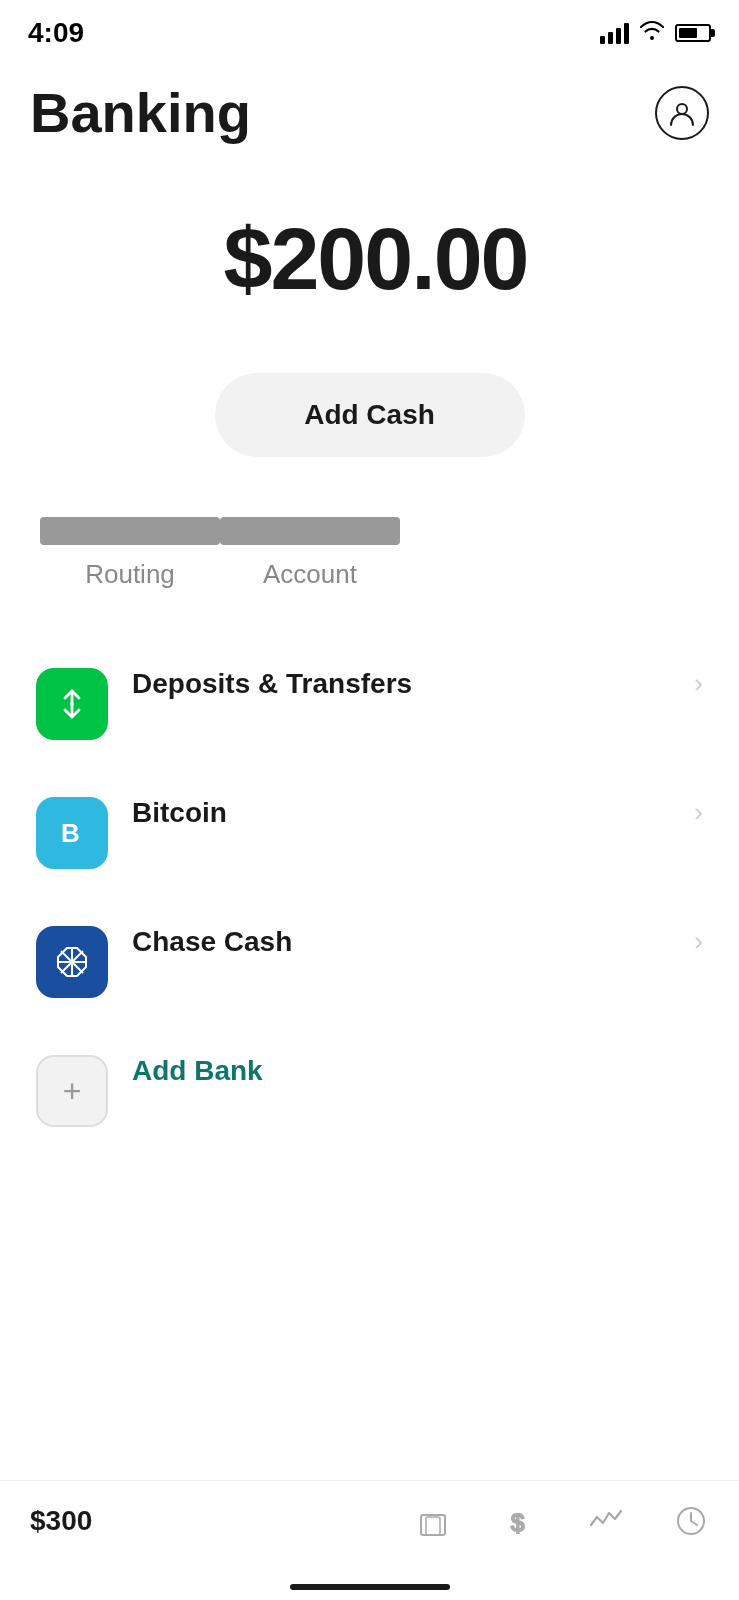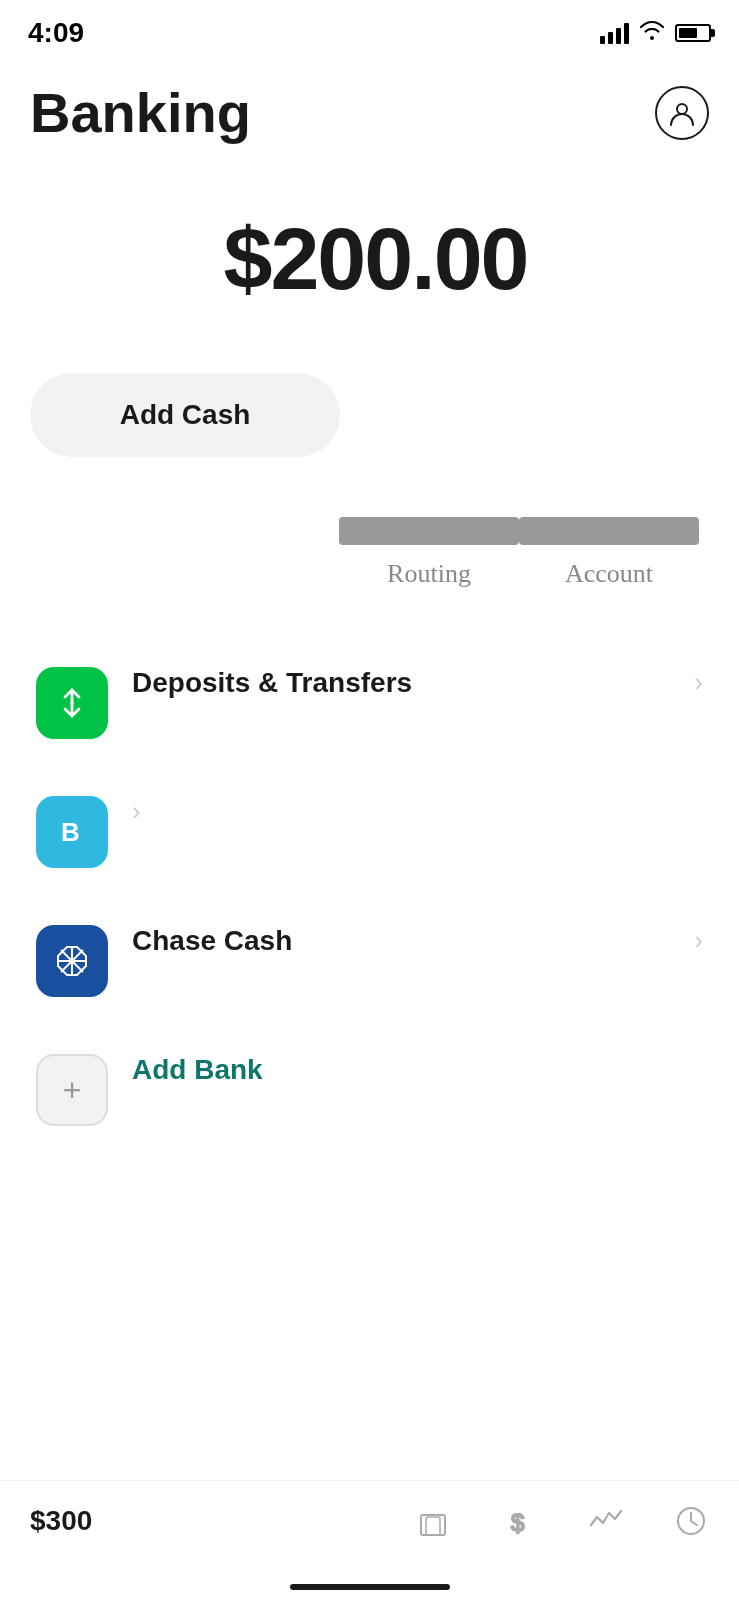--- a/index.html
+++ b/index.html
@@ -116,43 +116,43 @@
     .balance-label {
       font-size: 26px;
       color: #888;
       margin-top: 14px;
       font-weight: 400;
     }
 
     
     .action-buttons {
       display: flex;
+      justify-content: center;
       gap: 20px;
       padding: 30px 30px 50px 30px;
     }
     .action-btn {
       background: #f2f2f2;
       border: none;
       border-radius: 50px;
       padding: 26px 52px;
       font-size: 28px;
       font-weight: 700;
       color: #1a1a1a;
       cursor: pointer;
       flex: 1;
       max-width: 310px;
     }
 
     
     .routing-account {
       display: flex;
-      justify-content: flex-end;
+      justify-content: flex-start;
       padding: 10px 40px 50px 40px;
       align-items: flex-start;
-      font-family: Liberation Serif, serif;
     }
     .ra-item {
       display: flex;
       flex-direction: column;
       align-items: center;
       gap: 14px;
     }
     .ra-bar {
       width: 180px;
       height: 28px;
@@ -335,20 +335,21 @@
     <span class="menu-label">Deposits &amp; Transfers</span>
     <span class="menu-chevron">›</span>
   </div>
 
   <div class="menu-item">
     <div class="menu-icon menu-icon-blue-light">
       <svg viewBox="0 0 38 38" fill="none">
         <text x="8" y="28" font-size="26" font-weight="800" fill="#fff" font-family="Arial">B</text>
       </svg>
     </div>
+    <span class="menu-label">Bitcoin</span>
     <span class="menu-chevron">›</span>
   </div>
 
   <div class="menu-item">
     <div class="menu-icon menu-icon-blue-dark">
       <svg viewBox="0 0 38 38" fill="none">
 
         <polygon points="14,5 24,5 33,14 33,24 24,33 14,33 5,24 5,14" stroke="#fff" stroke-width="2" fill="none"></polygon>
         <line x1="19" y1="5" x2="19" y2="33" stroke="#fff" stroke-width="2"></line>
         <line x1="5" y1="19" x2="33" y2="19" stroke="#fff" stroke-width="2"></line>

